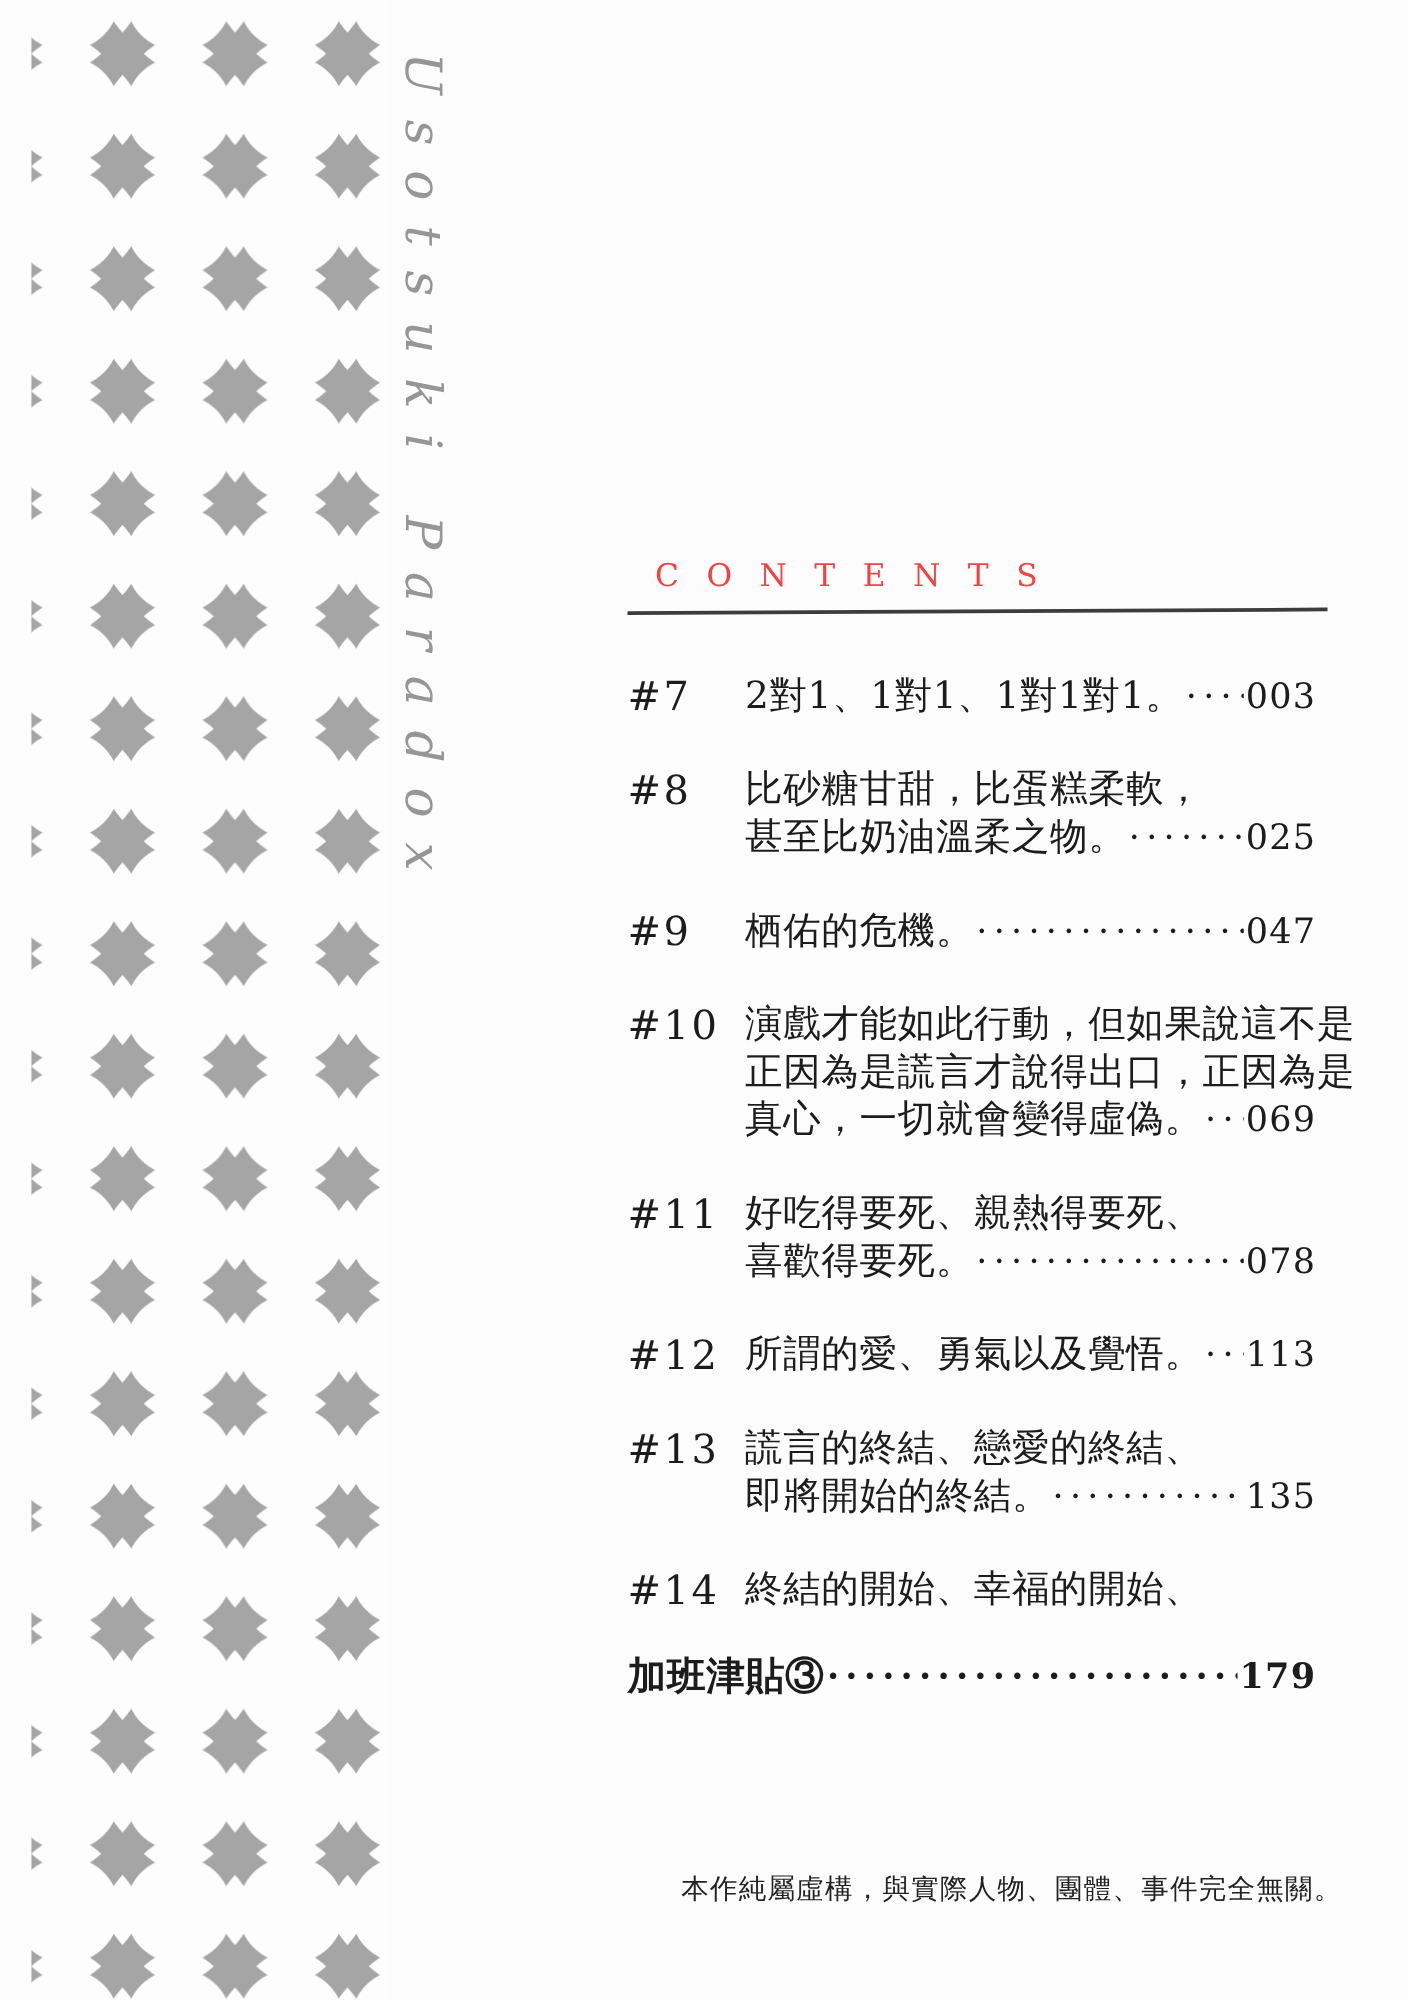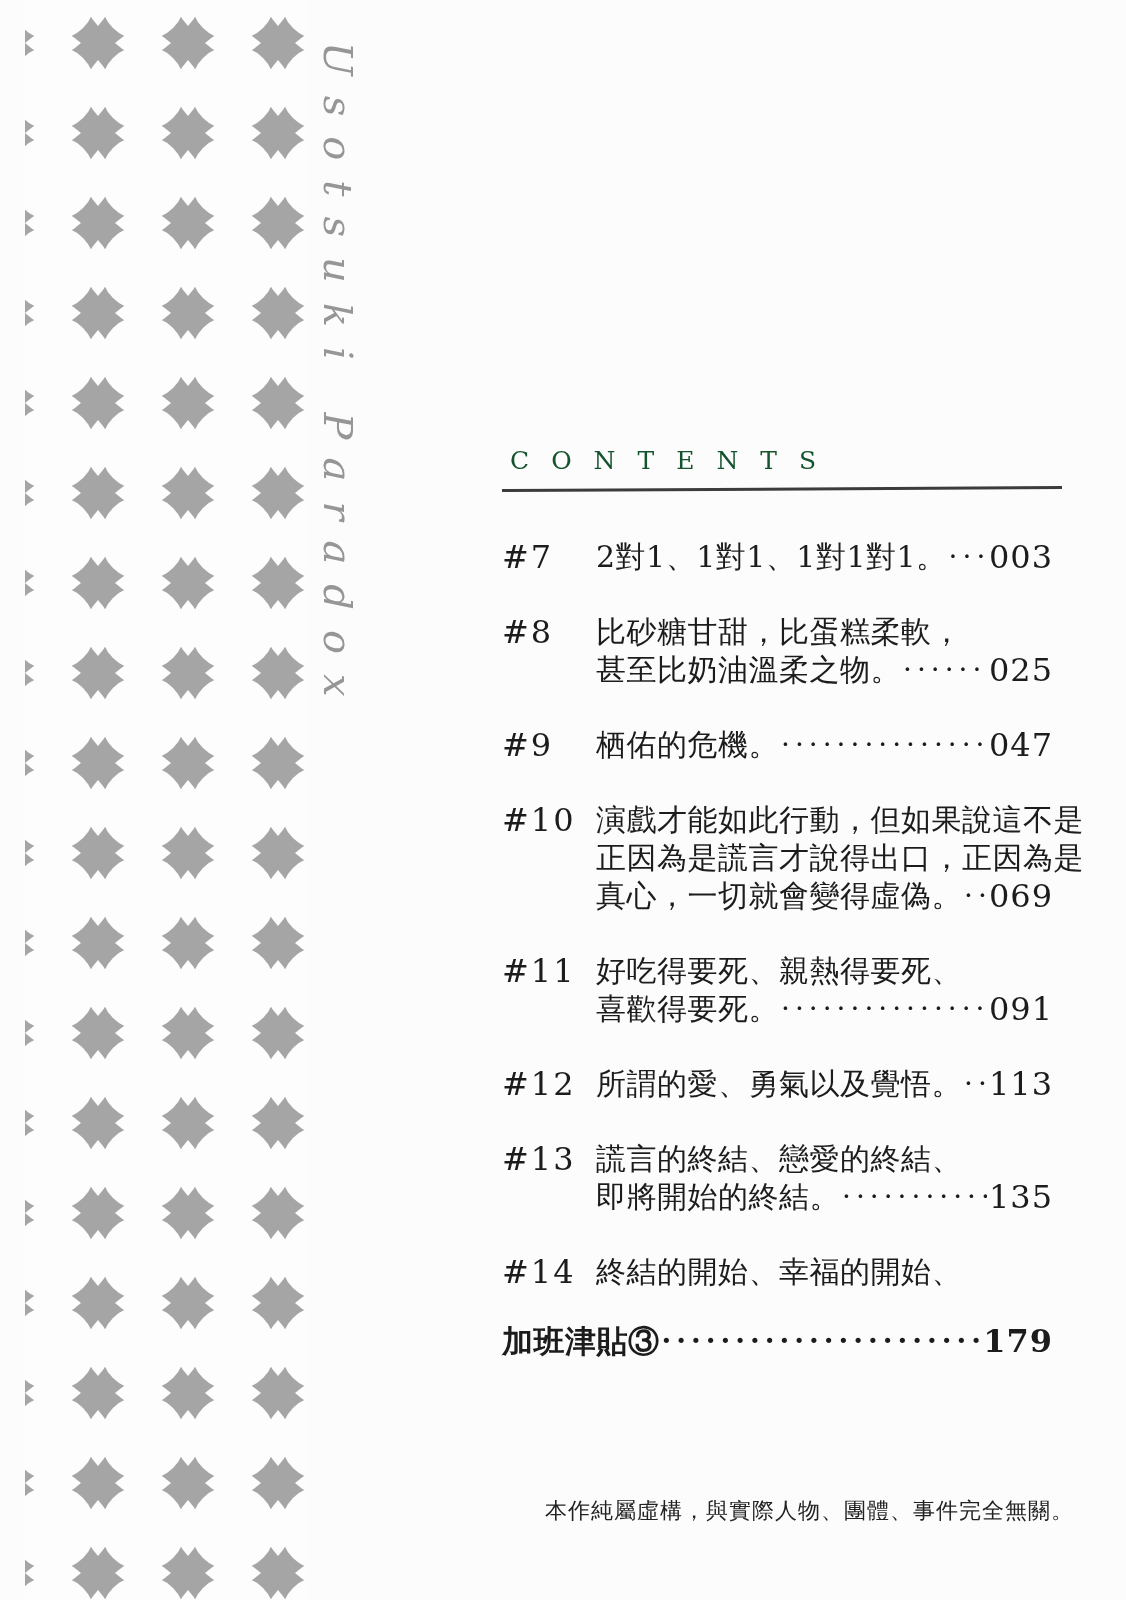--- a/index.html
+++ b/index.html
@@ -16,42 +16,42 @@
   .side-text{
     position:absolute;left:303px;top:42px;height:950px;width:58px;
     writing-mode:vertical-rl;text-orientation:mixed;
     font-family:"DejaVu Serif","Liberation Serif",serif;
     font-style:italic;font-size:40px;letter-spacing:20px;
     color:#969696;text-align:left;
   }
   
   .contents{position:absolute;left:502px;top:446px;width:551px;}
   .header{
-    font-size:25px;letter-spacing:22px;color:#14532d;
-    margin-left:8px;white-space:nowrap;
+    font-size:25px;letter-spacing:22px;color:#ef4444;
+    margin-left:22px;white-space:nowrap;
   }
   .rule{
     height:3px;background:#3c3c3c;width:560px;margin-top:14px;
     transform:rotate(-0.3deg);transform-origin:left center;
   }
   #entries{margin-top:46px;}
   .entry{display:flex;margin-bottom:37px;}
   .entry .num{
     width:94px;flex:none;font-size:32px;line-height:38px;letter-spacing:2px;
   }
   .entry .lines{flex:1 1 auto;min-width:0;}
   .line{font-size:30px;line-height:38px;letter-spacing:0.5px;white-space:nowrap;}
   .line.last{display:flex;align-items:center;}
   .line.last .t{flex:none;}
   .leader{
     flex:1 1 auto;min-width:0;overflow:hidden;white-space:nowrap;
     font-size:28px;letter-spacing:5px;align-self:center;
     margin:0 2px;color:#1c1c1c;line-height:38px;
   }
-  .pg{flex:none;font-size:32px;letter-spacing:1px;}
+  .pg{flex:none;font-size:28px;letter-spacing:1px;}
   .entry.bonus{margin-top:-6px;margin-bottom:0;font-weight:bold;}
   .entry.bonus .line{font-size:31px;}
   .disclaimer{
     position:absolute;left:505px;top:1496px;
     font-family:"DejaVu Sans","Liberation Sans",sans-serif;
     font-size:22px;letter-spacing:1px;color:#222;white-space:nowrap;margin-left:40px;
   }
 </style>
 </head>
 <body>
@@ -124,21 +124,21 @@
   </div>
         </div>
   </div>
       <div class="entry">
     <div class="num">#11</div>
     <div class="lines">
           <div class="line">好吃得要死、親熱得要死、</div>
           <div class="line last">
     <span class="t">喜歡得要死。</span>
     <span class="leader">················································································</span>
-    <span class="pg">091</span>
+    <span class="pg">078</span>
   </div>
         </div>
   </div>
       <div class="entry">
     <div class="num">#12</div>
     <div class="lines">
           <div class="line last">
     <span class="t">所謂的愛、勇氣以及覺悟。</span>
     <span class="leader">················································································</span>
     <span class="pg">113</span>

